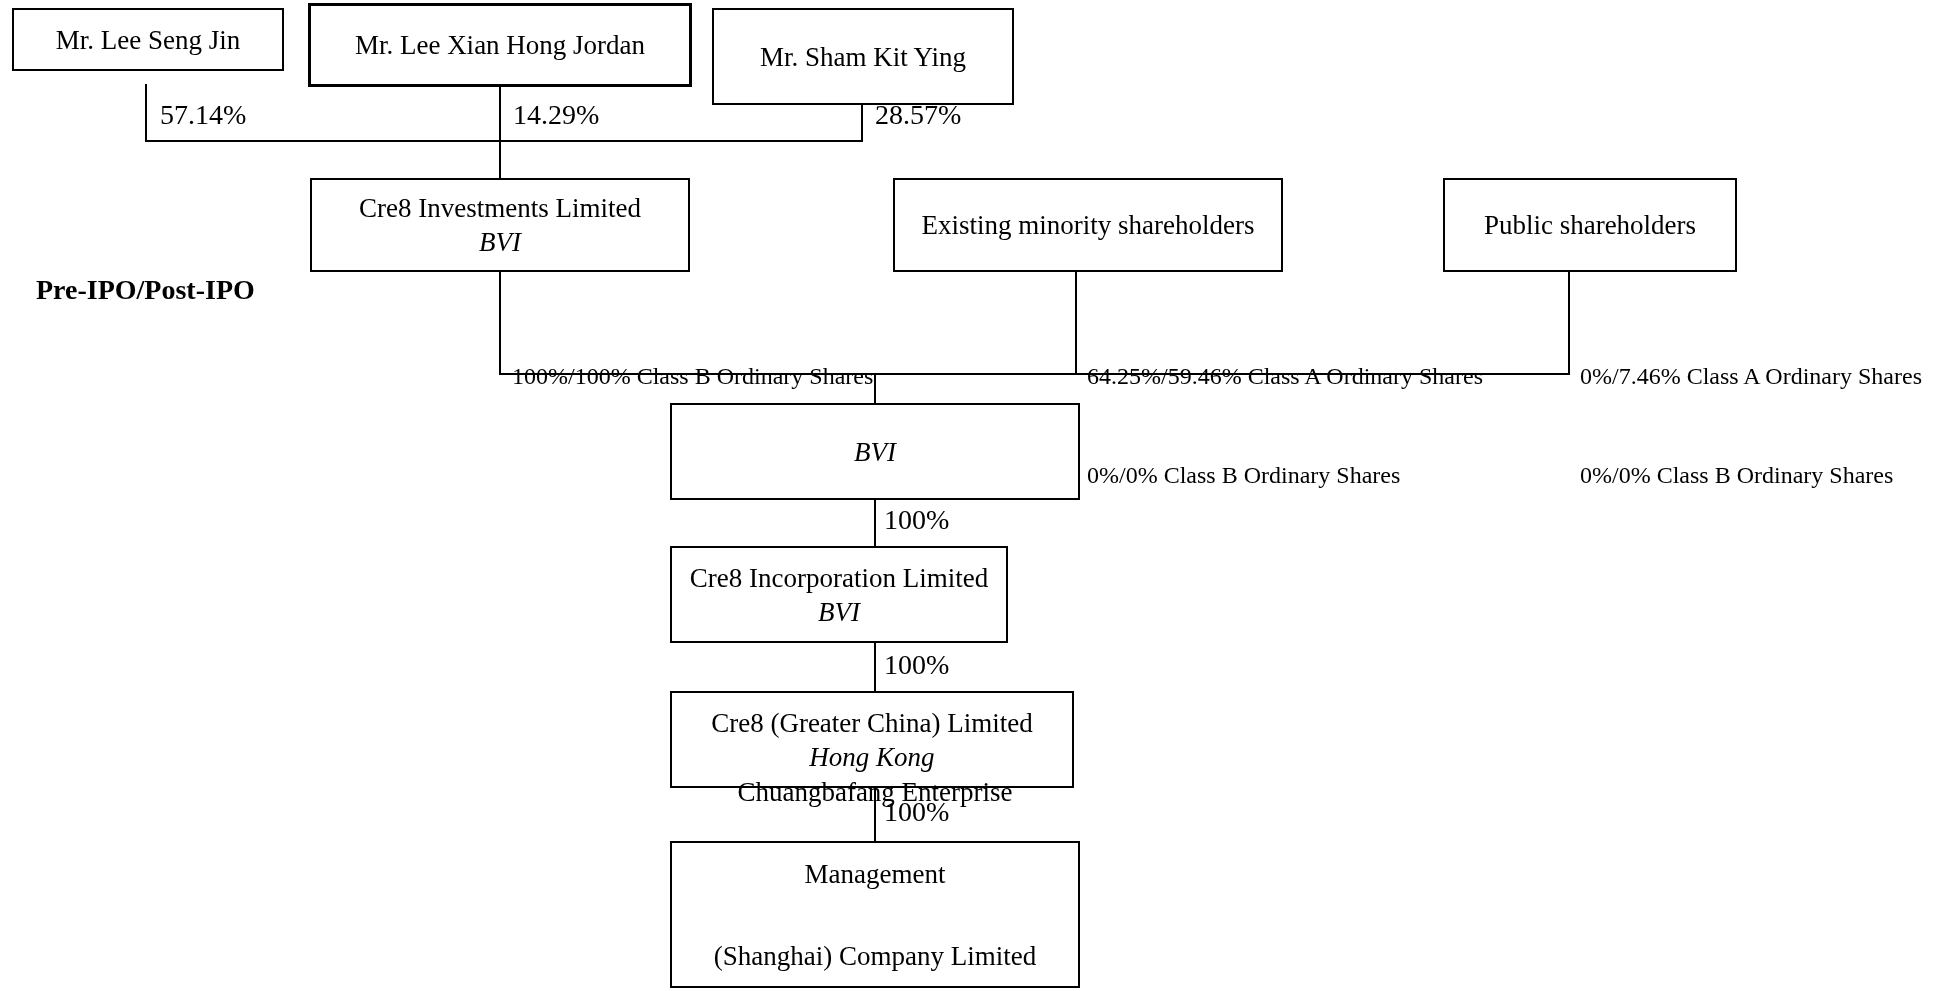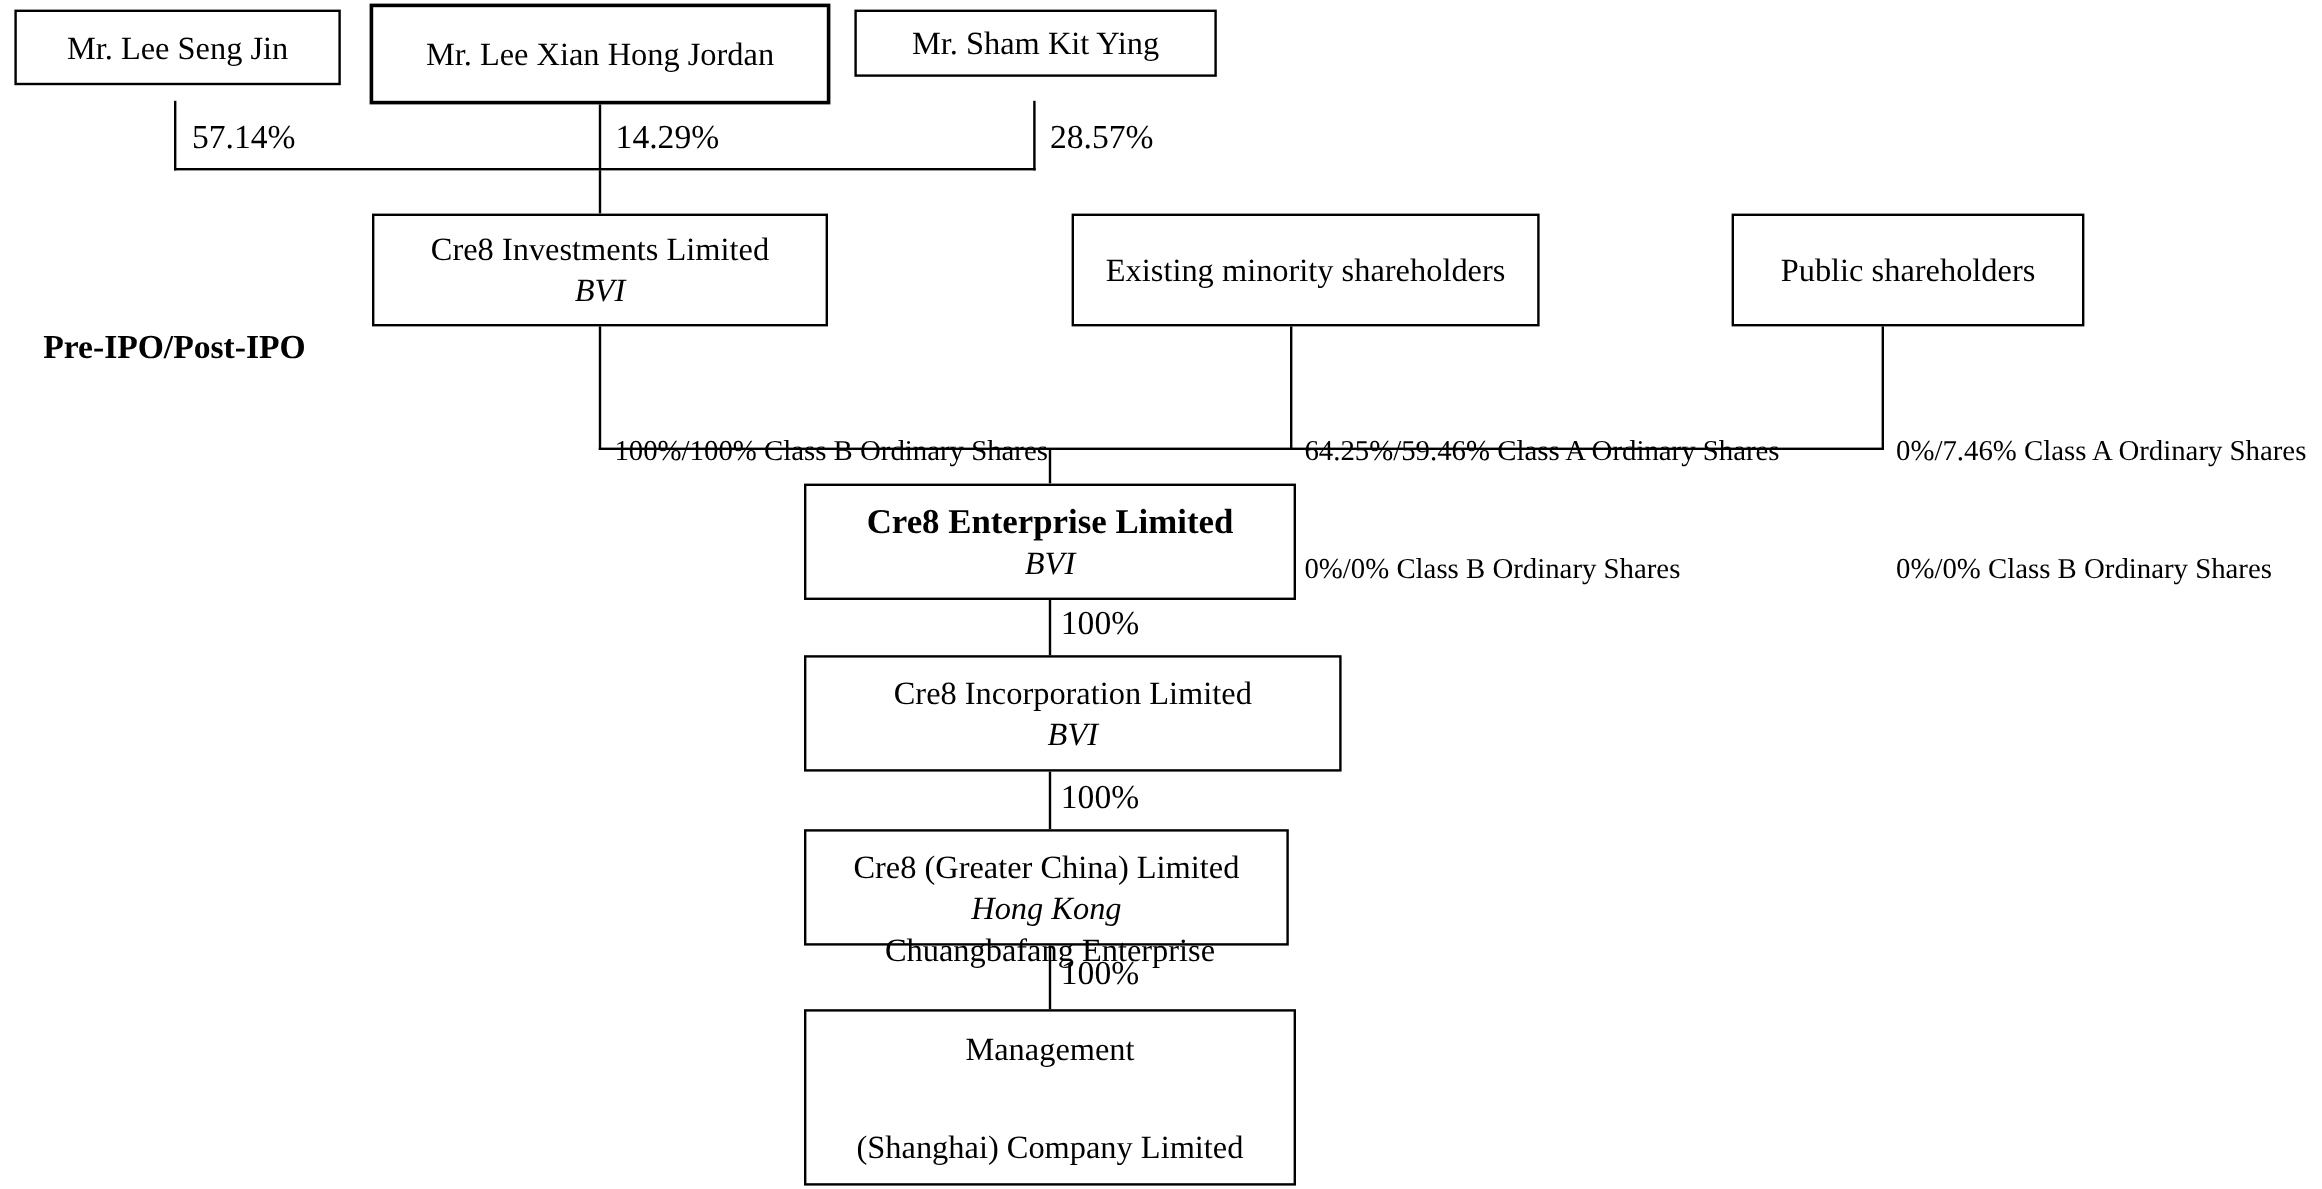--- a/index.html
+++ b/index.html
@@ -71,21 +71,21 @@
   <div class="vline" style="left:874px; top:499px; height:48px;"></div>
   <div class="vline" style="left:874px; top:642px; height:50px;"></div>
   <div class="vline" style="left:874px; top:787px; height:55px;"></div>
 
   <div class="box" style="left:12px; top:8px; width:272px; height:63px;">
     <div>Mr. Lee Seng Jin</div>
   </div>
   <div class="box thick" style="left:308px; top:3px; width:384px; height:84px;">
     <div>Mr. Lee Xian Hong Jordan</div>
   </div>
-  <div class="box" style="left:712px; top:8px; width:302px; height:56px;">
+  <div class="box" style="left:712px; top:8px; width:302px; height:97px;">
     <div>Mr. Sham Kit Ying</div>
   </div>
 
   <div class="pct" style="left:160px; top:100px;">57.14%</div>
   <div class="pct" style="left:513px; top:100px;">14.29%</div>
   <div class="pct" style="left:875px; top:100px;">28.57%</div>
 
   <div class="box" style="left:310px; top:178px; width:380px; height:94px;">
     <div>Cre8 Investments Limited</div>
     <div class="jurisdiction">BVI</div>
@@ -105,27 +105,26 @@
   <div class="share-col" style="left:1087px; top:294px;">
     <div>64.25%/59.46% Class A Ordinary Shares</div>
     <div>0%/0% Class B Ordinary Shares</div>
   </div>
   <div class="share-col" style="left:1580px; top:294px;">
     <div>0%/7.46% Class A Ordinary Shares</div>
     <div>0%/0% Class B Ordinary Shares</div>
   </div>
 
   <div class="box" style="left:670px; top:403px; width:410px; height:97px;">
-    <div class="bold-name" style="font-size:29px;">Cre8 Enterprise Limited</div>
     <div class="jurisdiction">BVI</div>
   </div>
 
   <div class="pct" style="left:884px; top:505px;">100%</div>
 
-  <div class="box" style="left:670px; top:546px; width:448px; height:97px;">
+  <div class="box" style="left:670px; top:546px; width:338px; height:97px;">
     <div>Cre8 Incorporation Limited</div>
     <div class="jurisdiction">BVI</div>
   </div>
 
   <div class="pct" style="left:884px; top:650px;">100%</div>
 
   <div class="box" style="left:670px; top:691px; width:404px; height:97px;">
     <div>Cre8 (Greater China) Limited</div>
     <div class="jurisdiction">Hong Kong</div>
   </div>

